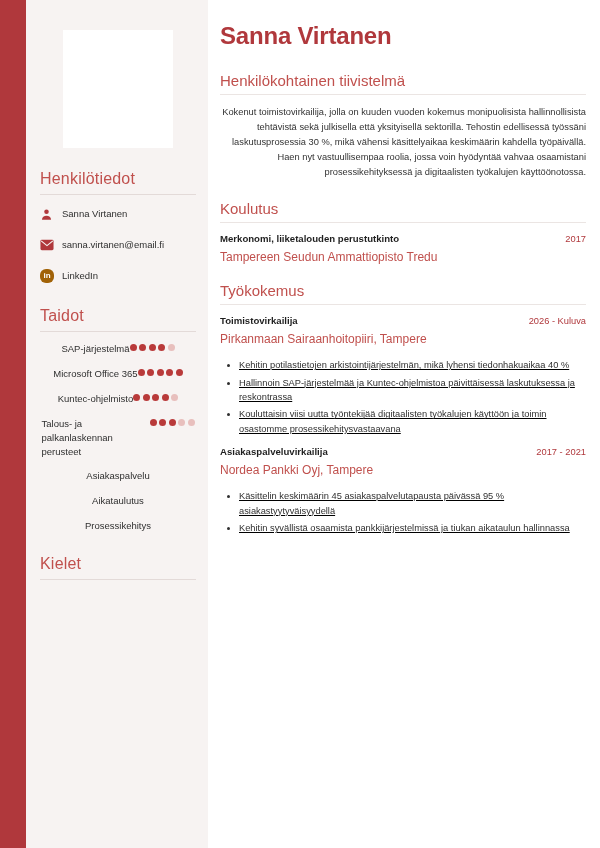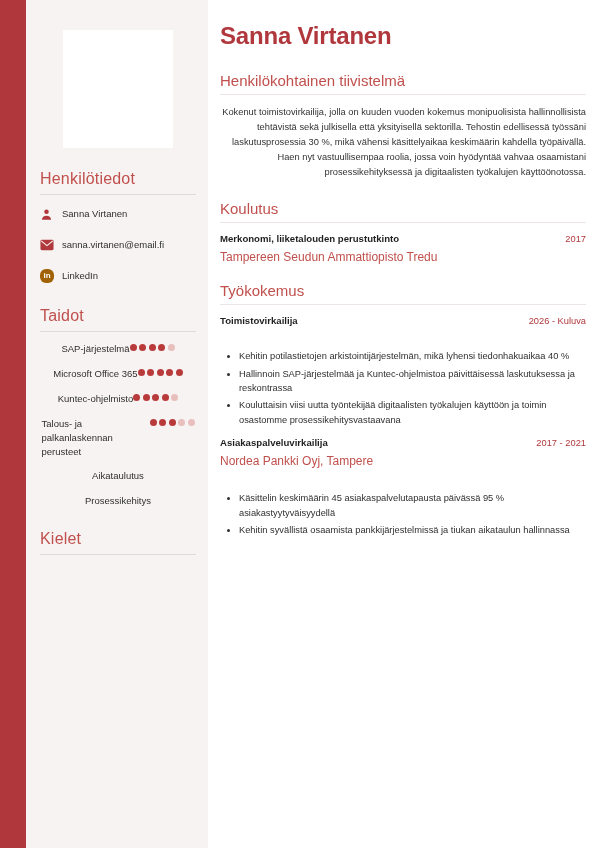--- a/index.html
+++ b/index.html
@@ -172,22 +172,23 @@
     font-weight: normal;
     color: #b0383c;
     white-space: nowrap;
   }
   .entry-org {
     font-size: 12px;
     color: #c0504d;
     margin-top: 6px;
   }
   .bullets {
-    margin: 23px 0 0 0;
+    margin: 12px 0 0 0;
     padding-left: 19px;
+    text-decoration: underline;
   }
   .bullets li {
     font-size: 9.3px;
     line-height: 1.55;
     color: #2f2f2f;
     margin-bottom: 3px;
   }
   .bullets li::marker { color: #2f2f2f; }
 </style>
 </head>
@@ -270,20 +271,23 @@
             <span class="rate-label">Talous- ja palkanlaskennan perusteet</span>
             <span class="dots">
               <span class="dot on"></span>
               <span class="dot on"></span>
               <span class="dot on"></span>
               <span class="dot"></span>
               <span class="dot"></span>
             </span>
           </div>
           <div class="rate-row">
+            <span class="rate-label">Asiakaspalvelu</span>
+          </div>
+          <div class="rate-row">
             <span class="rate-label">Aikataulutus</span>
           </div>
           <div class="rate-row">
             <span class="rate-label">Prosessikehitys</span>
           </div>
         </div>
     </div>
 
     <div class="side-section">
       <div class="side-heading">Kielet</div>
@@ -318,20 +322,21 @@
 
     <div class="block-section">
       <div class="main-heading">Työkokemus</div>
       <div class="main-rule"></div>
       <div id="experience-entries">
           <div class="entry">
             <div class="entry-top">
               <span class="entry-title">Toimistovirkailija</span>
               <span class="entry-date">2026 - Kuluva</span>
             </div>
+            <div class="entry-org">Pirkanmaan Sairaanhoitopiiri, Tampere</div>
             <ul class="bullets">
               <li>Kehitin potilastietojen arkistointijärjestelmän, mikä lyhensi tiedonhakuaikaa 40 %</li>
               <li>Hallinnoin SAP-järjestelmää ja Kuntec-ohjelmistoa päivittäisessä laskutuksessa ja reskontrassa</li>
               <li>Kouluttaisin viisi uutta työntekijää digitaalisten työkalujen käyttöön ja toimin osastomme prosessikehitysvastaavana</li>
             </ul>
           </div>
           <div class="entry">
             <div class="entry-top">
               <span class="entry-title">Asiakaspalveluvirkailija</span>
               <span class="entry-date">2017 - 2021</span>

